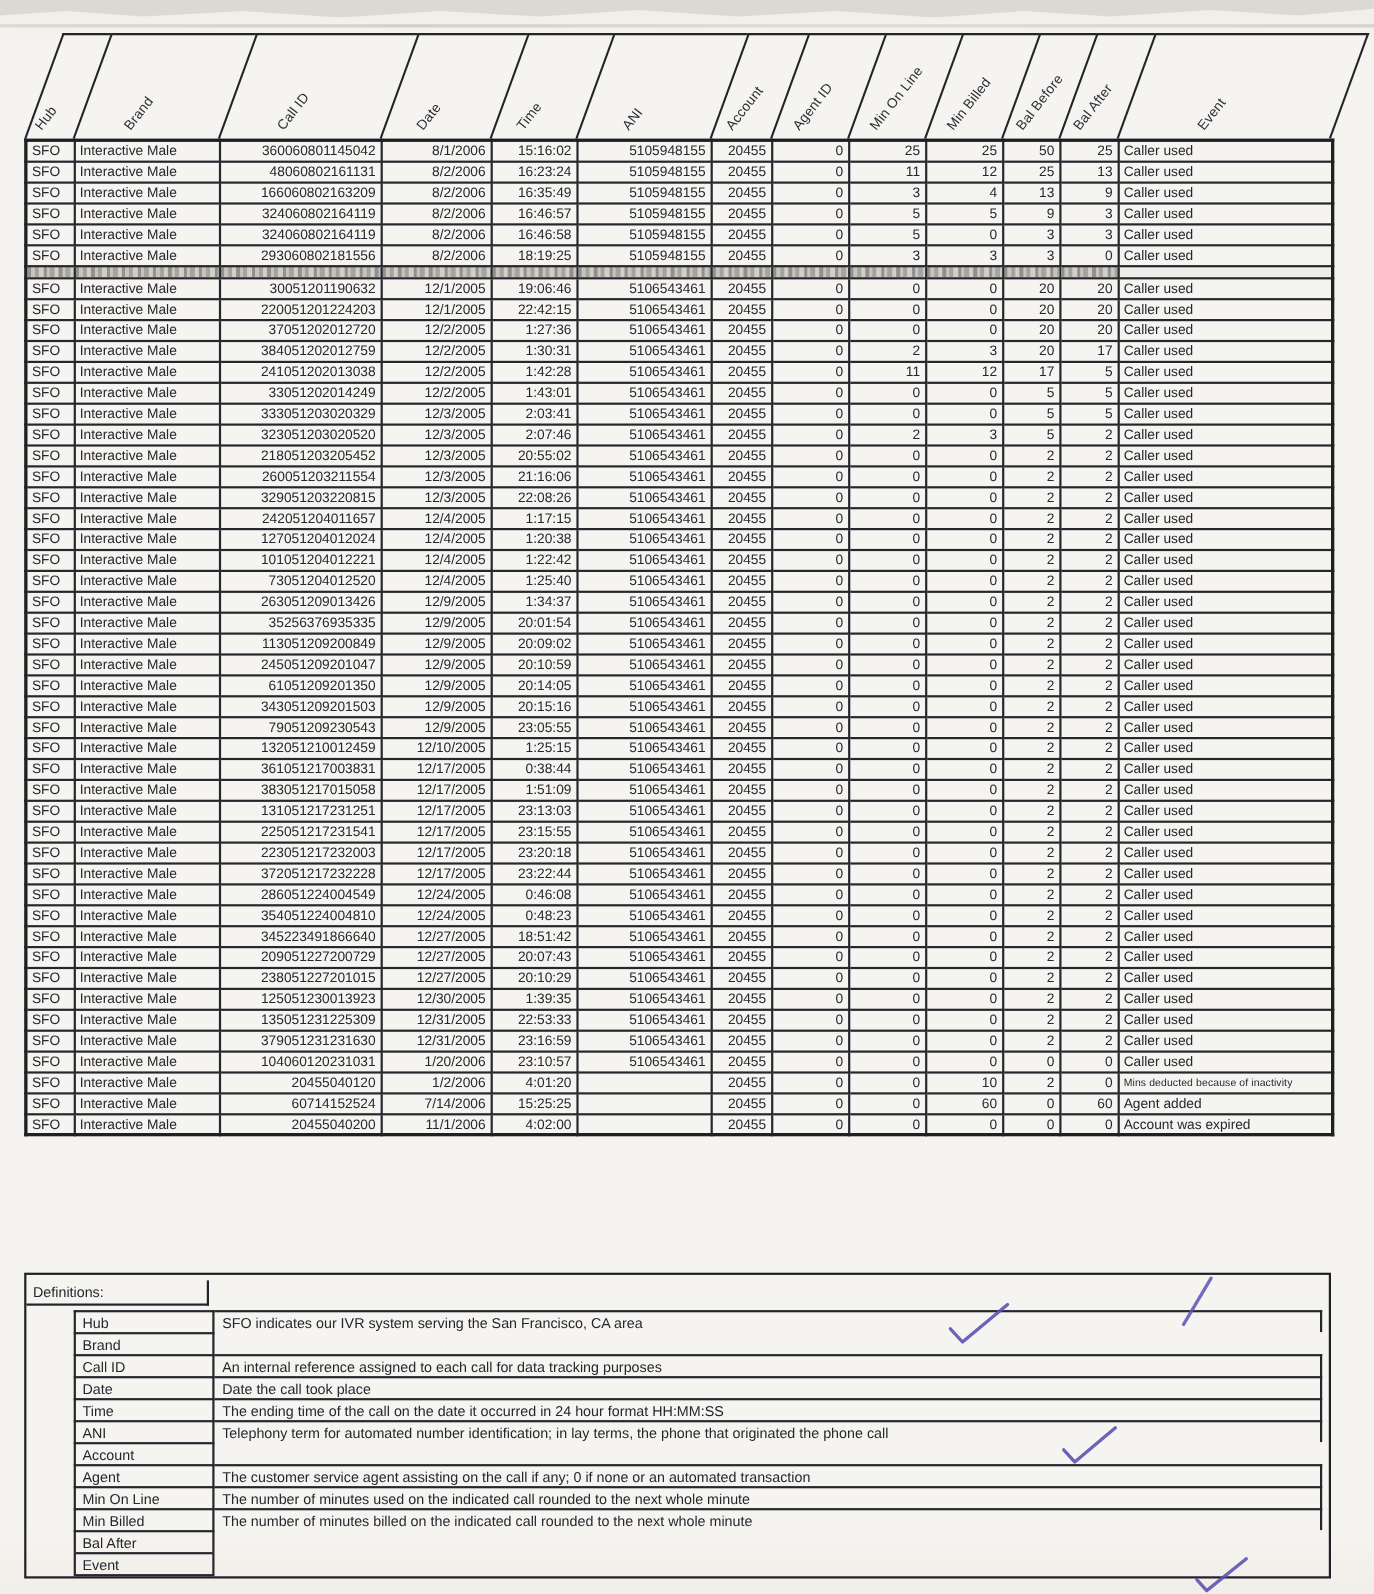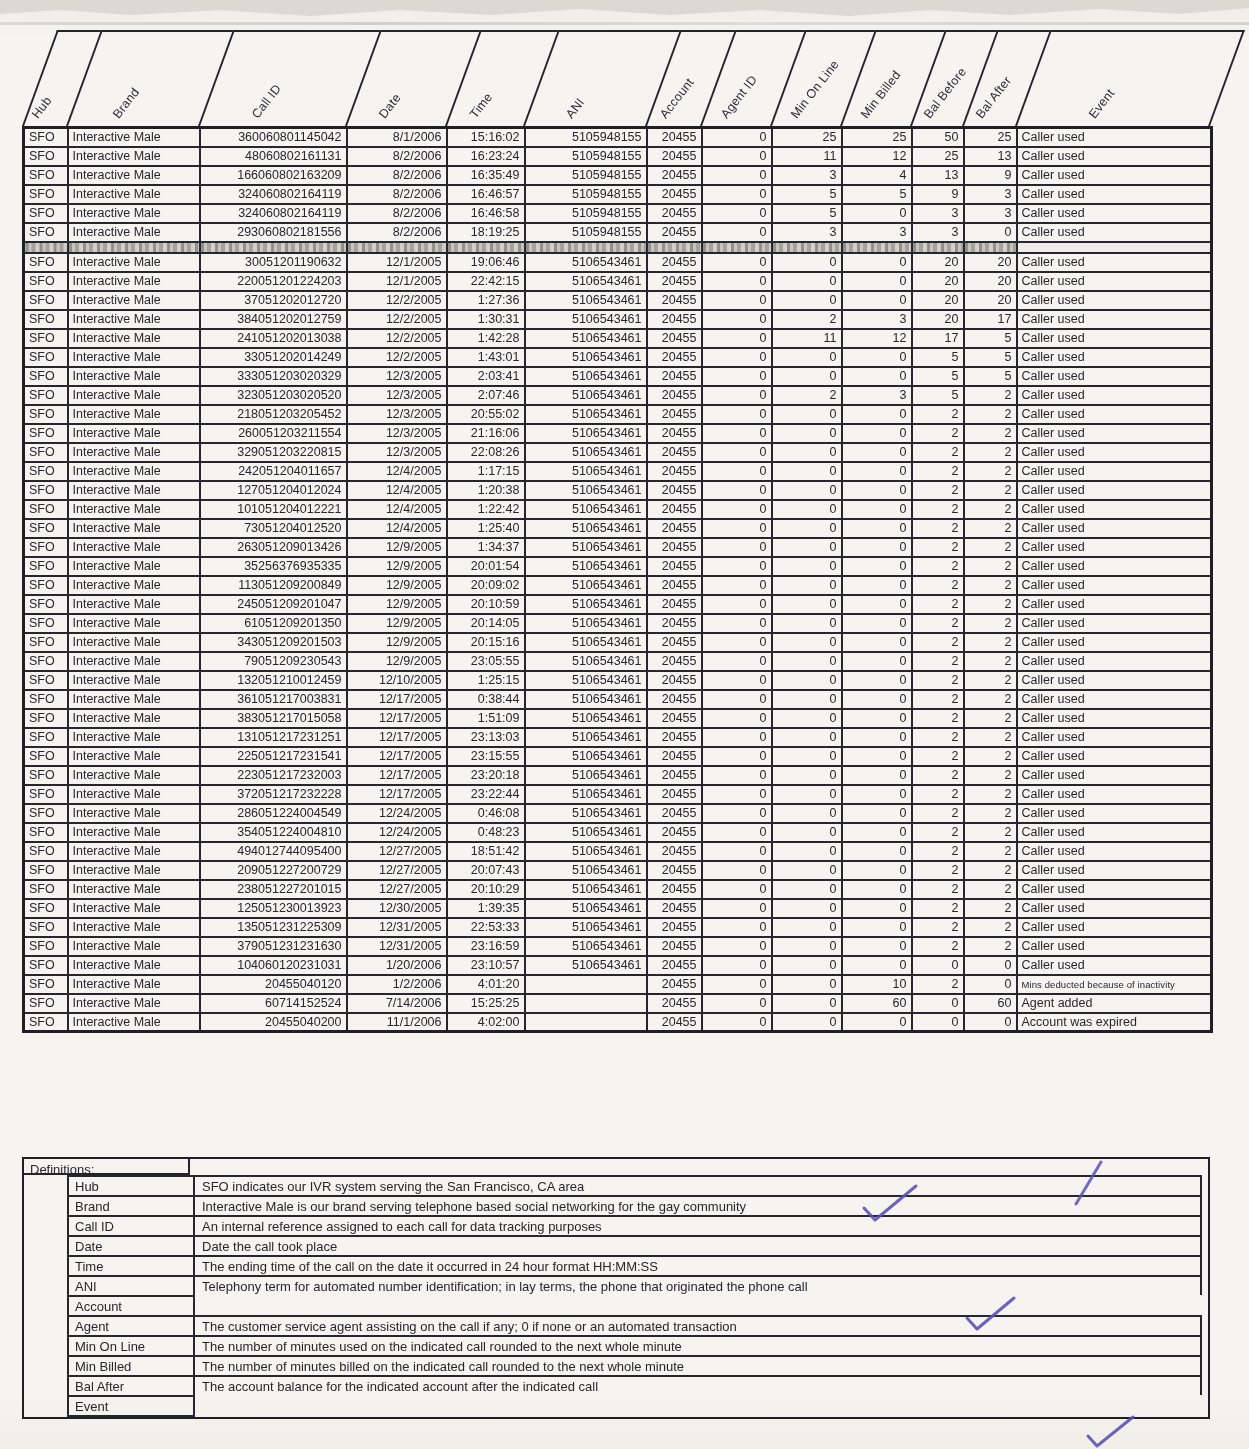--- a/index.html
+++ b/index.html
@@ -17,21 +17,21 @@
   table.calls{border-collapse:collapse;table-layout:fixed;width:1188px;border:3px solid #1f1f26;background:transparent;}
   table.calls td{border:2px solid #26262e;height:19px;padding:0 4px;font-size:12.5px;color:#26262e;white-space:nowrap;overflow:hidden;box-sizing:border-box;}
   td.num{text-align:right;}
   td.ev{text-align:left;}
   td.ev.small{font-size:9.5px;letter-spacing:.1px;}
   tr.sep td{height:11px;background:repeating-linear-gradient(90deg,#93908b 0 3px,#c7c3bd 3px 6px,#a6a29c 6px 10px,#d2cec8 10px 14px);}
   tr.sep td.ev{background:#efede9;}
 
   
   .defs{position:absolute;left:22px;top:1157px;width:1188px;border:2.5px solid #1f1f26;box-sizing:border-box;background:transparent;}
-  .defs-title-row{display:flex;height:16px;}
+  .defs-title-row{display:flex;height:32px;align-items:center;}
   .defs-title{width:166px;border-right:2px solid #23232b;border-bottom:2px solid #23232b;box-sizing:border-box;font-size:13px;padding:3px 6px;}
   .defs-title-rest{flex:1;}
   .def-row{display:flex;}
   .def-row .spacer{width:43px;}
   .def-row .dterm{width:128px;border:2px solid #26262e;border-bottom:none;box-sizing:border-box;font-size:13px;padding:2px 6px 1px;white-space:nowrap;}
   .def-row .ddesc{flex:1;border:2px solid #26262e;border-bottom:none;border-left:none;box-sizing:border-box;font-size:13px;padding:2px 7px 1px;margin-right:6px;white-space:nowrap;overflow:hidden;}
   .def-row:last-child .dterm,.def-row:last-child .ddesc{border-bottom:2px solid #26262e;}
 
   .pen{position:absolute;pointer-events:none;}
 </style>
@@ -654,21 +654,21 @@
             <td class="num">0</td>
             <td class="num">0</td>
             <td class="num">0</td>
             <td class="num">2</td>
             <td class="num">2</td>
             <td class="ev">Caller used</td>
           </tr>
           <tr>
             <td>SFO</td>
             <td>Interactive Male</td>
-            <td class="num">494012744095400</td>
+            <td class="num">345223491866640</td>
             <td class="num">12/27/2005</td>
             <td class="num">18:51:42</td>
             <td class="num">5106543461</td>
             <td class="num">20455</td>
             <td class="num">0</td>
             <td class="num">0</td>
             <td class="num">0</td>
             <td class="num">2</td>
             <td class="num">2</td>
             <td class="ev">Caller used</td>
@@ -819,21 +819,20 @@
     </div>
     <div id="defrows">
         <div class="def-row">
           <div class="spacer"></div>
           <div class="dterm">Hub</div>
           <div class="ddesc">SFO indicates our IVR system serving the San Francisco, CA area</div>
         </div>
         <div class="def-row">
           <div class="spacer"></div>
           <div class="dterm">Brand</div>
-          <div class="ddesc">Interactive Male is our brand serving telephone based social networking for the gay community</div>
         </div>
         <div class="def-row">
           <div class="spacer"></div>
           <div class="dterm">Call ID</div>
           <div class="ddesc">An internal reference assigned to each call for data tracking purposes</div>
         </div>
         <div class="def-row">
           <div class="spacer"></div>
           <div class="dterm">Date</div>
           <div class="ddesc">Date the call took place</div>
@@ -863,21 +862,20 @@
           <div class="ddesc">The number of minutes used on the indicated call rounded  to the next whole minute</div>
         </div>
         <div class="def-row">
           <div class="spacer"></div>
           <div class="dterm">Min Billed</div>
           <div class="ddesc">The number of minutes billed on the indicated call rounded  to the next whole minute</div>
         </div>
         <div class="def-row">
           <div class="spacer"></div>
           <div class="dterm">Bal After</div>
-          <div class="ddesc">The account balance for the indicated account after the indicated call</div>
         </div>
         <div class="def-row">
           <div class="spacer"></div>
           <div class="dterm">Event</div>
         </div>
       </div>
   </div>
 
   <svg class="pen" style="left:858px;top:1182px;" width="70" height="46" viewBox="0 0 70 46">
     <polyline points="6,26 17,38 58,4" fill="none" stroke="#5c52b4" stroke-width="3" stroke-linecap="round" stroke-linejoin="round" opacity="0.9"></polyline>

